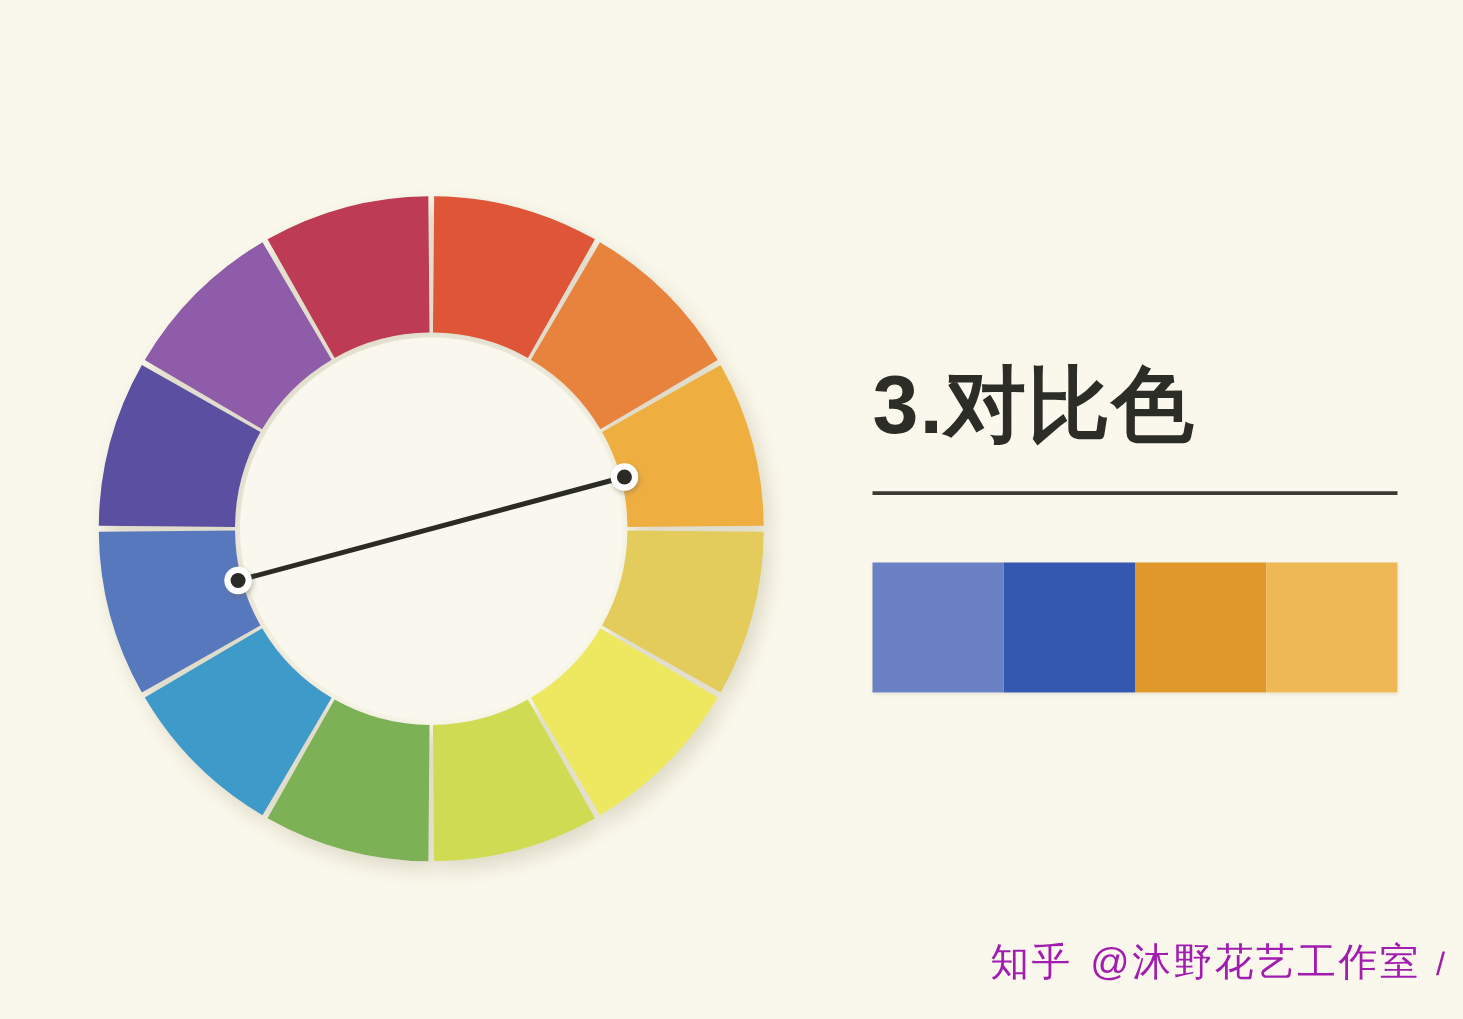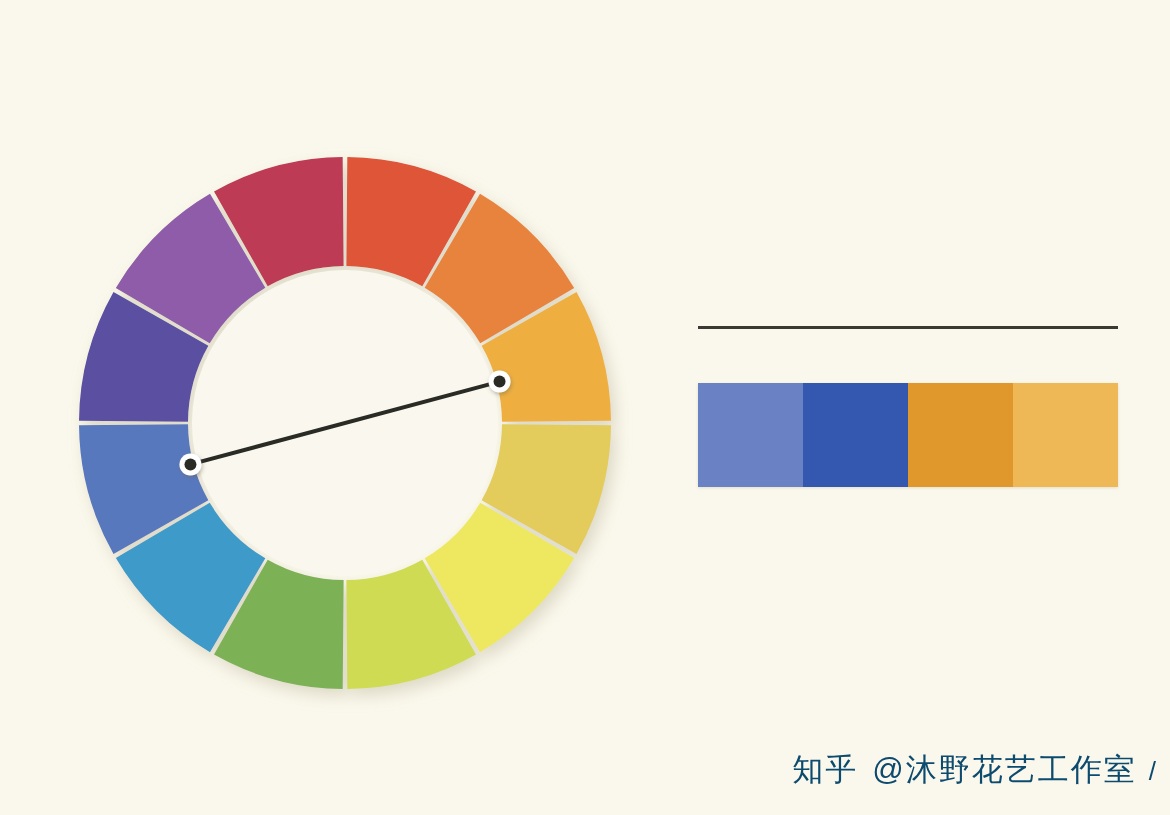--- a/index.html
+++ b/index.html
@@ -116,24 +116,25 @@
       </g>
       <g id="marker-b">
         <circle id="marker-b-ring" r="11" filter="url(#dotShadow)" cx="150.45" cy="346.41" fill="#ffffff"></circle>
         <circle id="marker-b-dot" r="6" cx="150.45" cy="346.41" fill="#2b2b26"></circle>
       </g>
     </g>
   </svg>
 </div>
 
 <div id="info-panel">
+  <div id="page-title" style="color: rgb(45, 45, 40);">3.对比色</div>
   <div id="title-divider" style="background: rgb(58, 58, 51);"></div>
   <div id="palette">
     <div class="swatch" style="background: rgb(106, 130, 196);"></div>
     <div class="swatch" style="background: rgb(52, 87, 176);"></div>
     <div class="swatch" style="background: rgb(224, 151, 44);"></div>
     <div class="swatch" style="background: rgb(238, 184, 87);"></div>
   </div>
 </div>
 
-<div id="watermark" style="color: #0c4a6e;">
+<div id="watermark" style="color: #a21caf;">
   <span class="wm-mark">知乎</span><span class="wm-handle">@沐野花艺工作室</span><span class="wm-tail">/</span>
 </div>
 
 </body></html>

